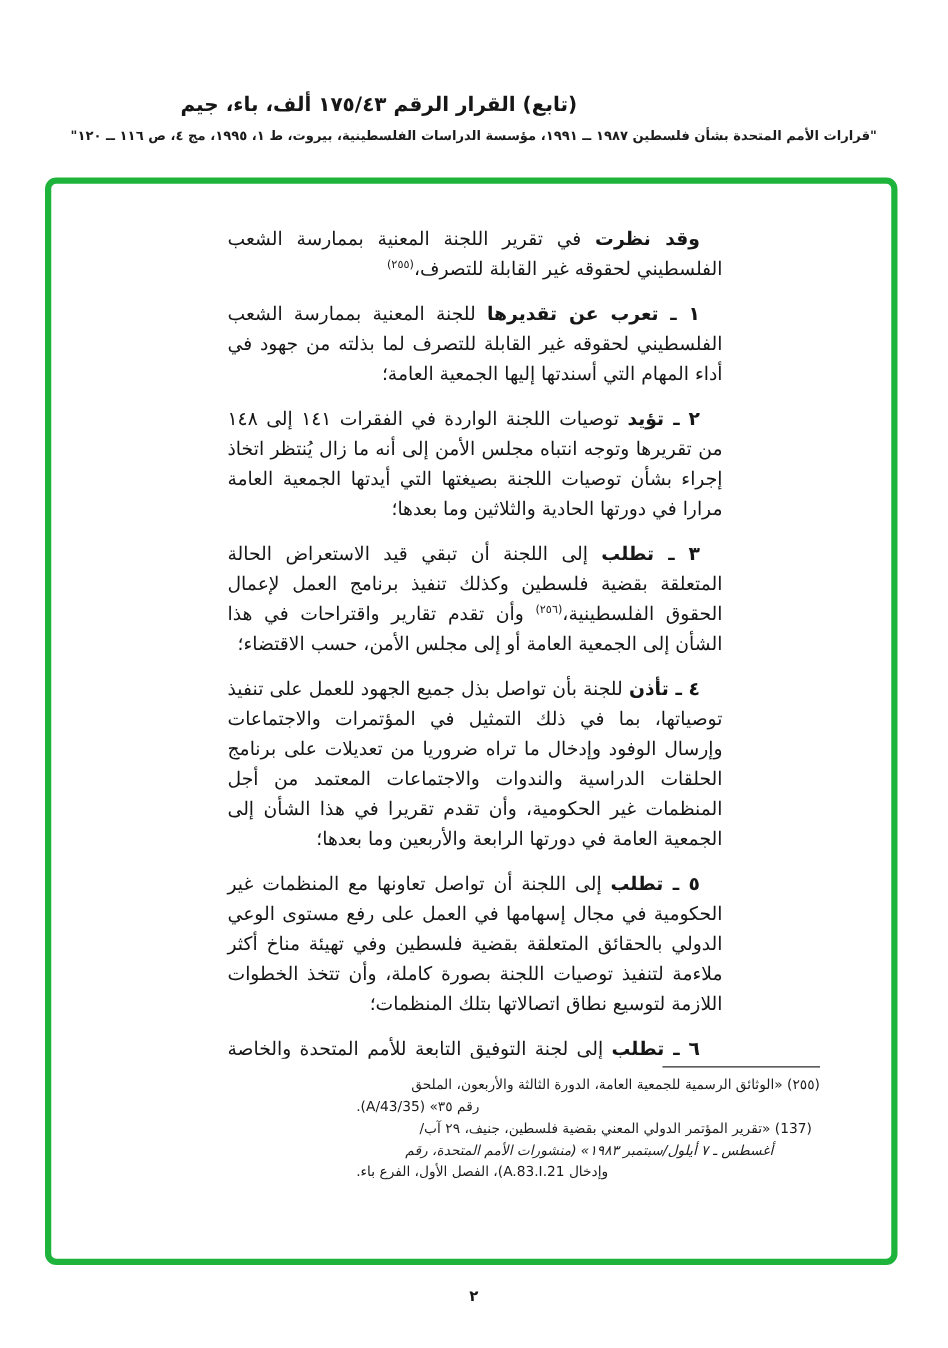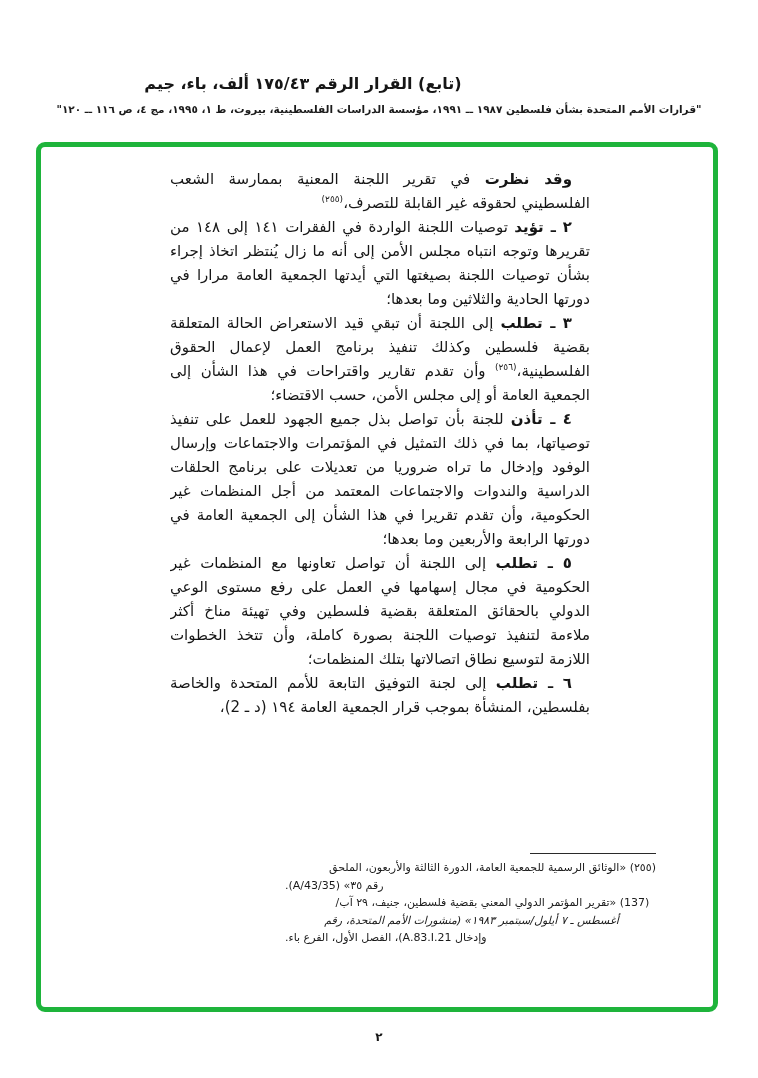--- a/index.html
+++ b/index.html
@@ -16,21 +16,21 @@
     direction:rtl;font-size:10.5px;font-weight:bold;color:#1b1b1b;
   }
   .frame{
     position:absolute;left:36px;top:142px;width:682px;height:870px;
     box-sizing:border-box;border:5px solid #1eb43b;border-radius:9px;background:transparent;
   }
   .body-col{
     position:absolute;left:170px;top:167px;width:420px;height:680px;overflow:hidden;
     direction:rtl;text-align:justify;font-size:15px;line-height:24px;
   }
-  .para{margin:0;text-indent:18px;}
+  .para{margin:12px;text-indent:18px;}
   .lead{font-weight:bold;}
   sup.fnref{font-size:9px;line-height:0;vertical-align:super;}
   .fn-sep{
     position:absolute;left:530px;top:853px;width:126px;height:0;
     border-top:1.5px solid #2a2a2a;
   }
   .fn-block{
     position:absolute;left:285px;top:859px;width:415px;
     direction:rtl;font-size:11px;line-height:17.5px;color:#1b1b1b;
   }
@@ -49,20 +49,21 @@
 
   <div class="hdr-title">(تابع) القرار الرقم ١٧٥/٤٣ ألف، باء، جيم</div>
 
   <div class="hdr-source">"قرارات الأمم المتحدة بشأن فلسطين ١٩٨٧ ــ ١٩٩١، مؤسسة الدراسات الفلسطينية، بيروت، ط ١، ١٩٩٥، مج ٤، ص ١١٦ ــ ١٢٠"</div>
 
   <div class="frame" style="border-color: rgb(30, 180, 59);"></div>
 
   <div class="body-col">
     <p class="para"><span class="lead">وقد نظرت</span> <span>في تقرير اللجنة المعنية بممارسة الشعب الفلسطيني لحقوقه غير القابلة للتصرف،</span><sup class="fnref">(٢٥٥)</sup></p>
 
+    <p class="para"><span class="lead">١ ـ تعرب عن تقديرها</span> <span>للجنة المعنية بممارسة الشعب الفلسطيني لحقوقه غير القابلة للتصرف لما بذلته من جهود في أداء المهام التي أسندتها إليها الجمعية العامة؛</span></p>
 
     <p class="para"><span class="lead">٢ ـ تؤيد</span> <span>توصيات اللجنة الواردة في الفقرات ١٤١ إلى ١٤٨ من تقريرها وتوجه انتباه مجلس الأمن إلى أنه ما زال يُنتظر اتخاذ إجراء بشأن توصيات اللجنة بصيغتها التي أيدتها الجمعية العامة مرارا في دورتها الحادية والثلاثين وما بعدها؛</span></p>
 
     <p class="para"><span class="lead">٣ ـ تطلب</span> <span>إلى اللجنة أن تبقي قيد الاستعراض الحالة المتعلقة بقضية فلسطين وكذلك تنفيذ برنامج العمل لإعمال الحقوق الفلسطينية،</span><sup class="fnref">(٢٥٦)</sup> <span>وأن تقدم تقارير واقتراحات في هذا الشأن إلى الجمعية العامة أو إلى مجلس الأمن، حسب الاقتضاء؛</span></p>
 
     <p class="para"><span class="lead">٤ ـ تأذن</span> <span>للجنة بأن تواصل بذل جميع الجهود للعمل على تنفيذ توصياتها، بما في ذلك التمثيل في المؤتمرات والاجتماعات وإرسال الوفود وإدخال ما تراه ضروريا من تعديلات على برنامج الحلقات الدراسية والندوات والاجتماعات المعتمد من أجل المنظمات غير الحكومية، وأن تقدم تقريرا في هذا الشأن إلى الجمعية العامة في دورتها الرابعة والأربعين وما بعدها؛</span></p>
 
     <p class="para"><span class="lead">٥ ـ تطلب</span> <span>إلى اللجنة أن تواصل تعاونها مع المنظمات غير الحكومية في مجال إسهامها في العمل على رفع مستوى الوعي الدولي بالحقائق المتعلقة بقضية فلسطين وفي تهيئة مناخ أكثر ملاءمة لتنفيذ توصيات اللجنة بصورة كاملة، وأن تتخذ الخطوات اللازمة لتوسيع نطاق اتصالاتها بتلك المنظمات؛</span></p>
 
     <p class="para"><span class="lead">٦ ـ تطلب</span> <span>إلى لجنة التوفيق التابعة للأمم المتحدة والخاصة بفلسطين، المنشأة بموجب قرار الجمعية العامة ١٩٤ (د ـ 2)،</span></p>

